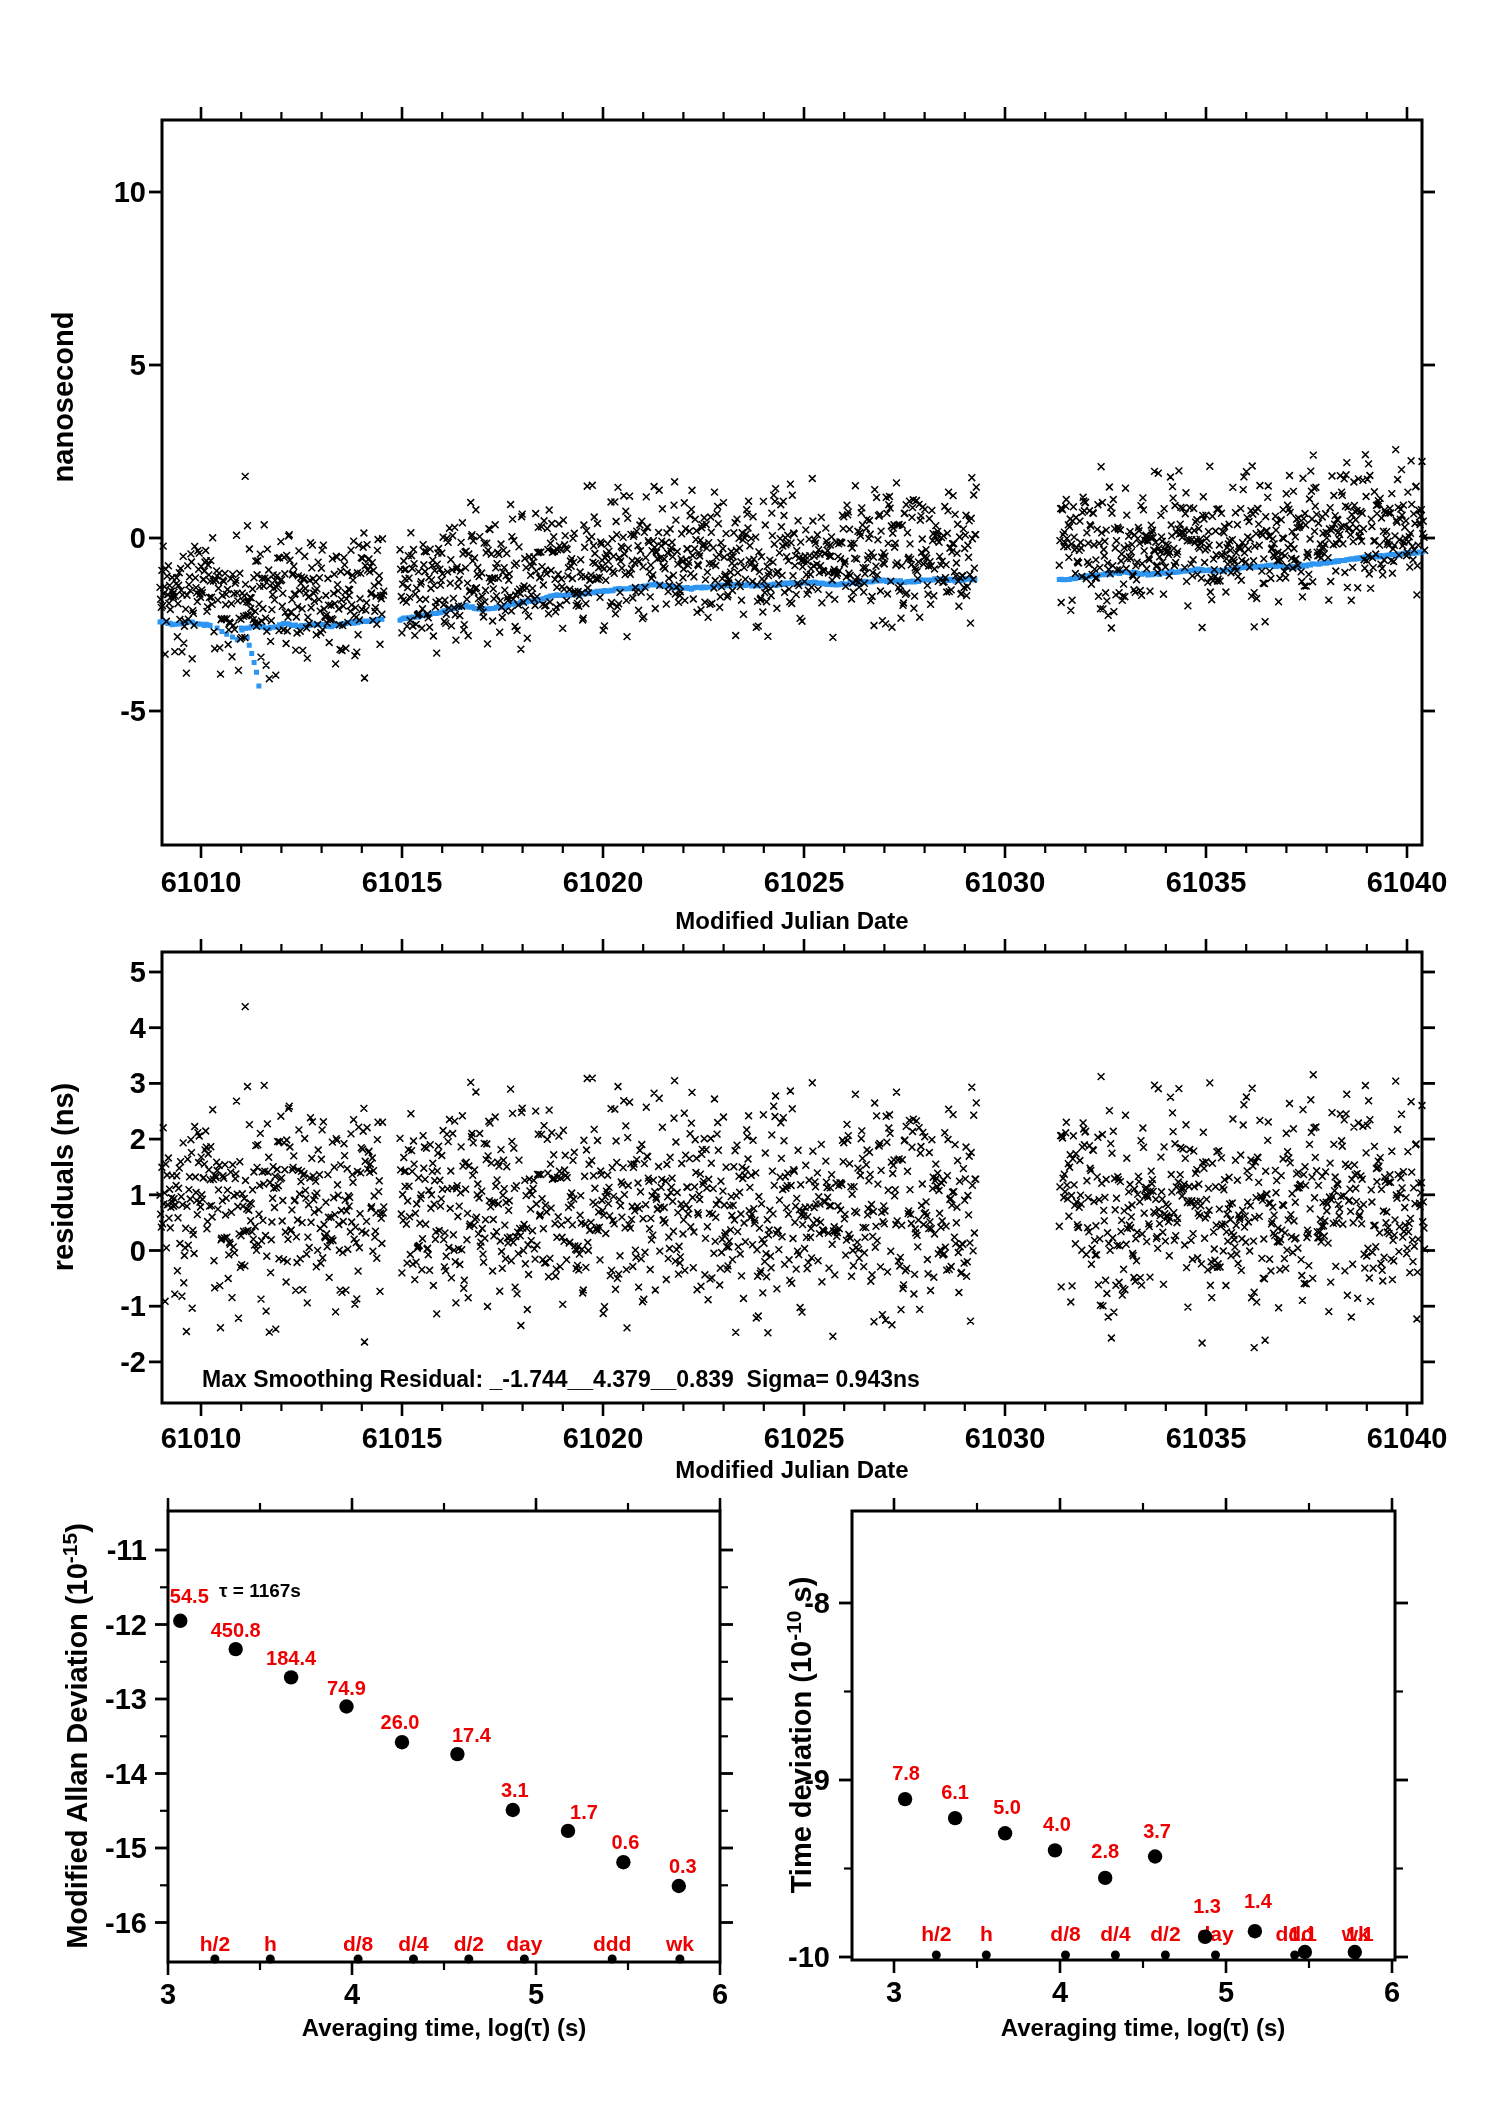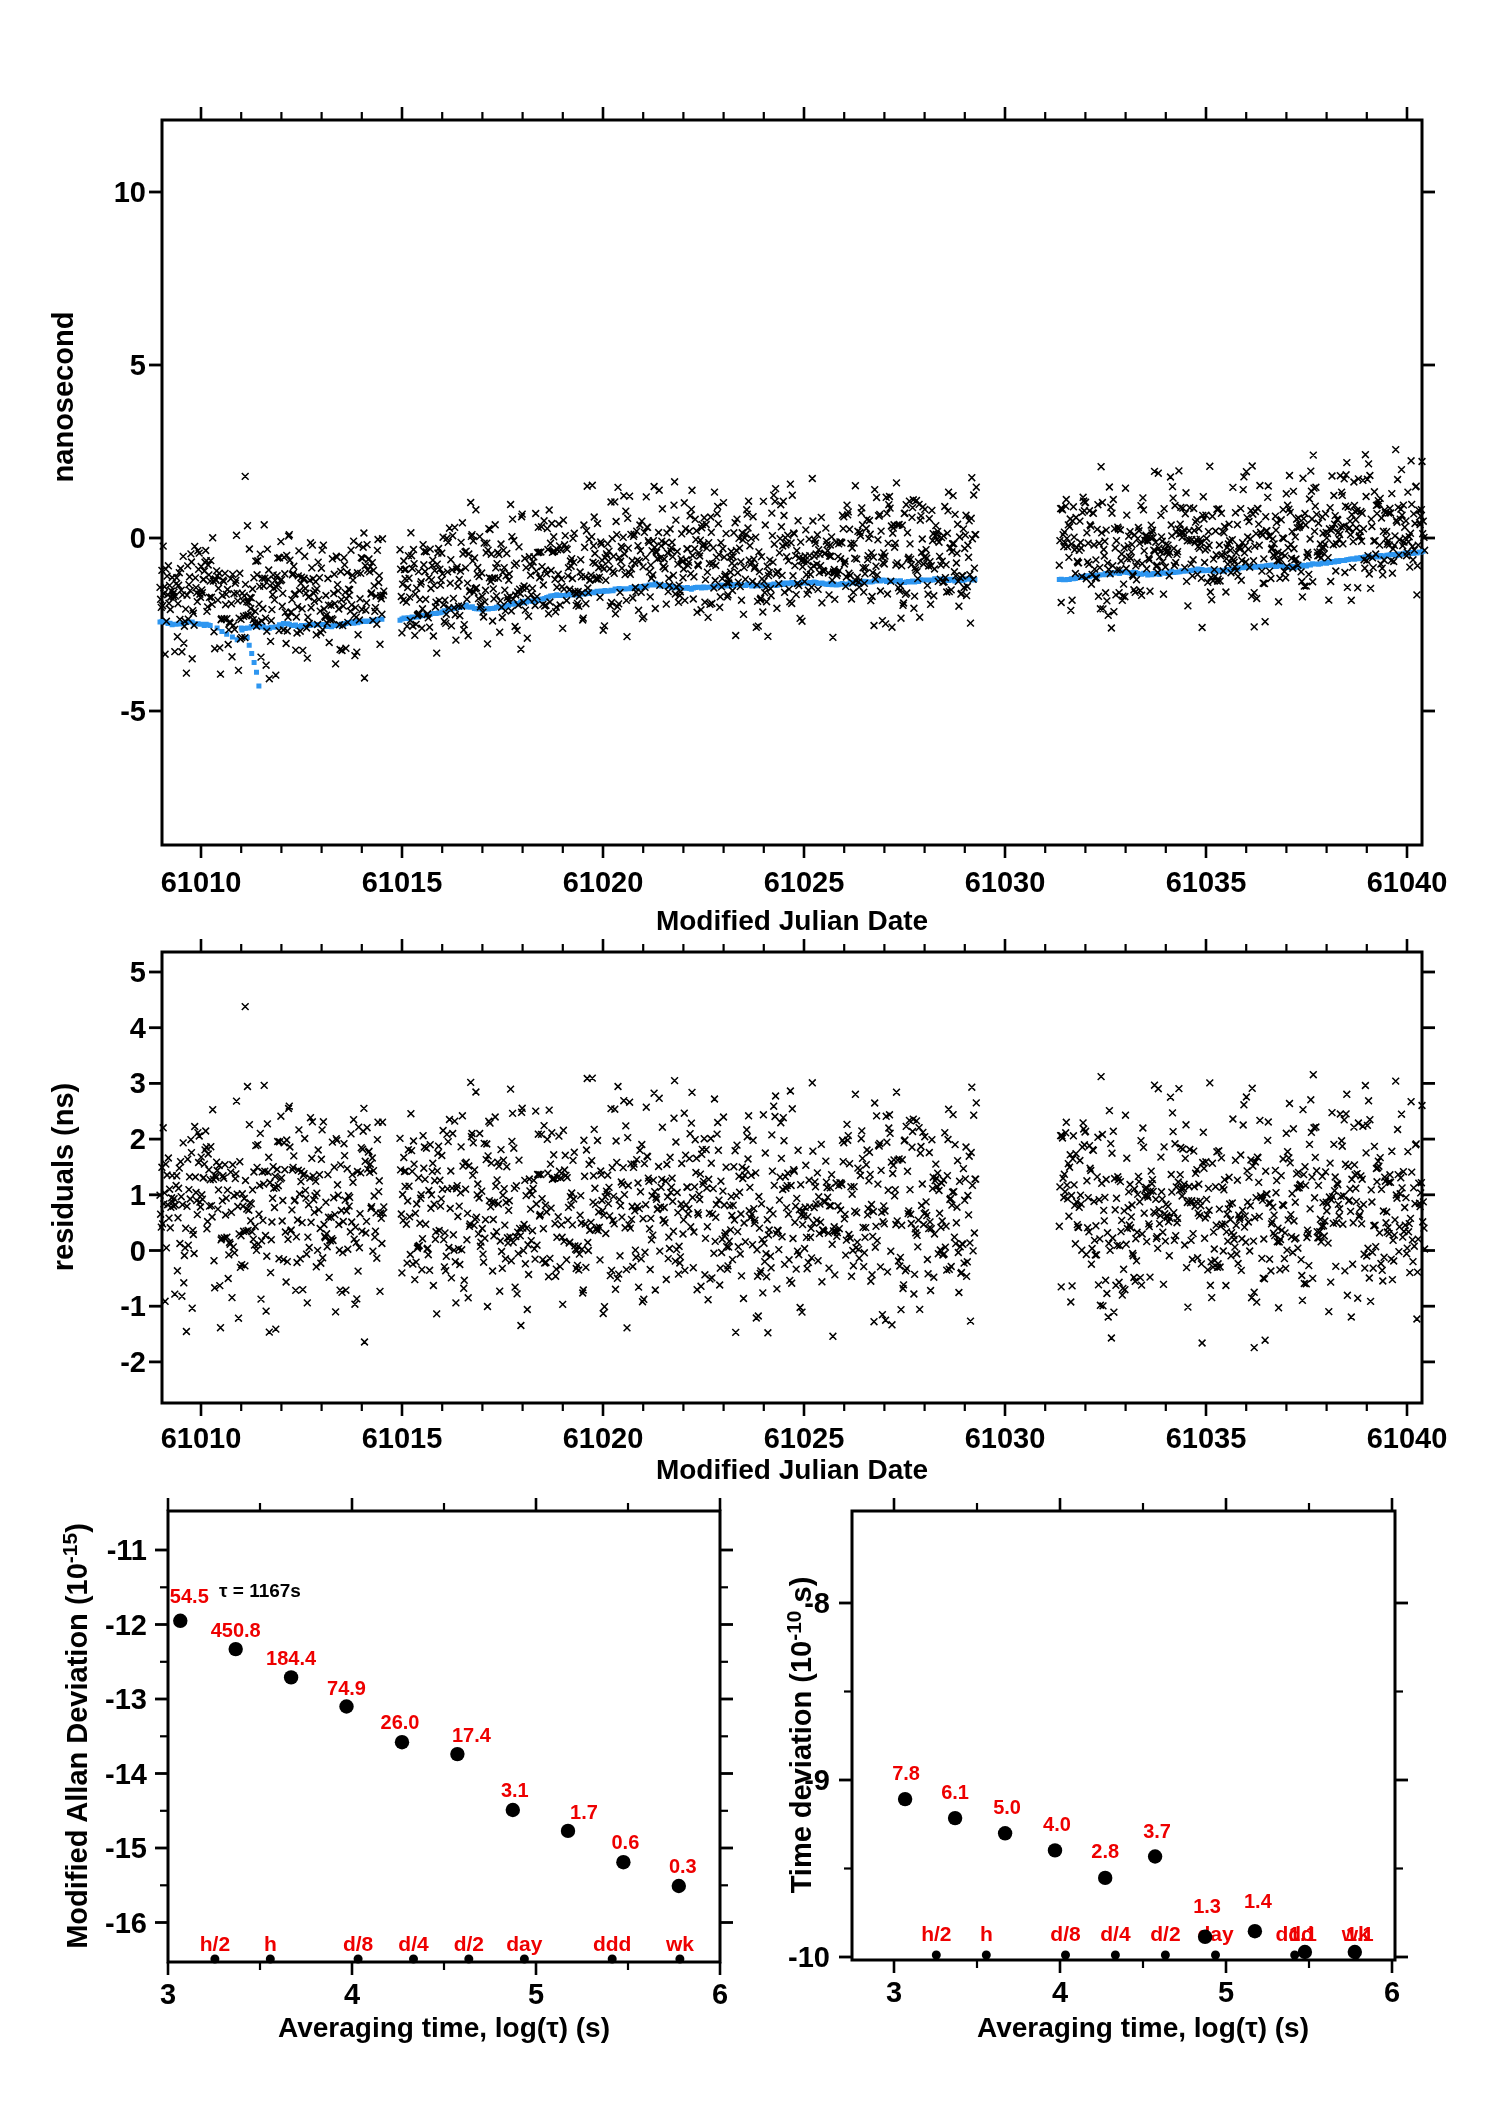--- a/index.html
+++ b/index.html
@@ -1,21 +1,21 @@
 <!DOCTYPE html>
 <html><head>
 <meta charset="utf-8">
 <style>
   html,body{margin:0;padding:0;background:#fff;}
   #canvas{position:relative;width:1488px;height:2105px;background:#ffffff;
           font-family:"Liberation Sans","DejaVu Sans",sans-serif;font-weight:bold;color:#000;overflow:hidden;}
   #plot{position:absolute;left:0;top:0;}
   .lab{position:absolute;white-space:pre;}
   .ylab{transform:translate(-50%,-50%) rotate(-90deg);font-size:29px;}
-  .xlab{transform:translate(-50%,-50%);font-size:28px;}
+  .xlab{transform:translate(-50%,-50%);font-size:24px;}
   .t1{left:198px;top:788px;font-size:30px;}
   .t1 .sub{font-size:20px;vertical-align:-8px;}
   .t2{left:202px;top:1366px;font-size:23px;}
   .t3{left:219px;top:1580px;font-size:19px;}
   .supseg{font-size:21px;vertical-align:10px;}
 </style>
 </head>
 <body>
 
 <div id="canvas">
@@ -370,20 +370,21 @@
         <circle cx="1254.9" cy="1931.2" r="7.2" fill="#000000"></circle>
         <text x="1257.9" y="1908.2" font-size="20" font-weight="bold" font-family="&quot;Liberation Sans&quot;,&quot;DejaVu Sans&quot;,sans-serif" fill="#ee0000" text-anchor="middle">1.4</text>
         <circle cx="1304.9" cy="1952" r="7.2" fill="#000000"></circle>
         <text x="1302.9" y="1941" font-size="20" font-weight="bold" font-family="&quot;Liberation Sans&quot;,&quot;DejaVu Sans&quot;,sans-serif" fill="#ee0000" text-anchor="middle">1.1</text>
         <circle cx="1354.8" cy="1952" r="7.2" fill="#000000"></circle>
         <text x="1359.8" y="1941" font-size="20" font-weight="bold" font-family="&quot;Liberation Sans&quot;,&quot;DejaVu Sans&quot;,sans-serif" fill="#ee0000" text-anchor="middle">1.1</text>
       </g>
     </svg>
 
 
+  <div class="lab t2">Max Smoothing Residual: _-1.744__4.379__0.839  Sigma= 0.943ns</div>
   <div class="lab t3">τ = 1167s</div>
 
   <div class="lab ylab" style="left:63px;top:397px;">nanosecond</div>
   <div class="lab xlab" style="left:792px;top:921px;">Modified Julian Date</div>
   <div class="lab ylab" style="left:63px;top:1177px;">residuals (ns)</div>
   <div class="lab xlab" style="left:792px;top:1470px;">Modified Julian Date</div>
   <div class="lab ylab" style="left:76px;top:1736px;"><span>Modified Allan Deviation (10</span><span class="supseg">-15</span><span>)</span></div>
   <div class="lab xlab" style="left:444px;top:2028px;">Averaging time, log(τ) (s)</div>
   <div class="lab ylab" style="left:800px;top:1735px;"><span>Time deviation (10</span><span class="supseg">-10</span><span> s)</span></div>
   <div class="lab xlab" style="left:1143px;top:2028px;">Averaging time, log(τ) (s)</div>

